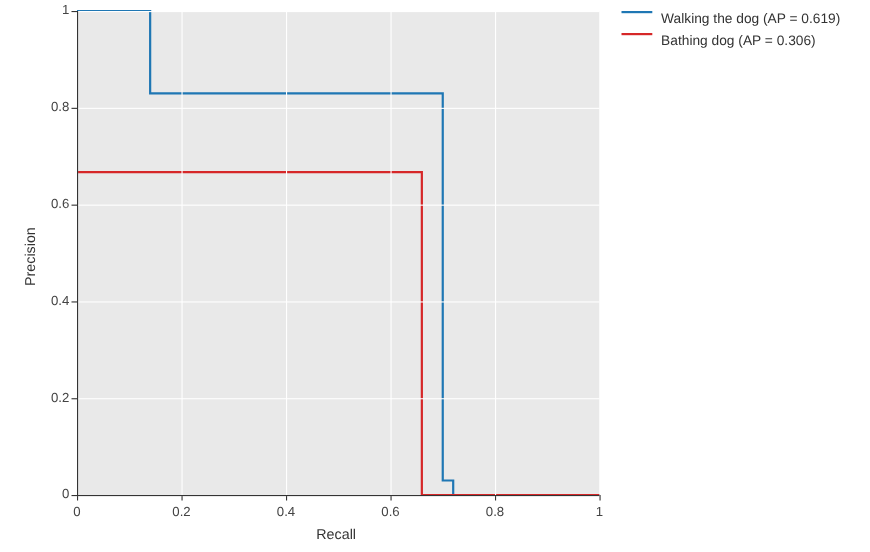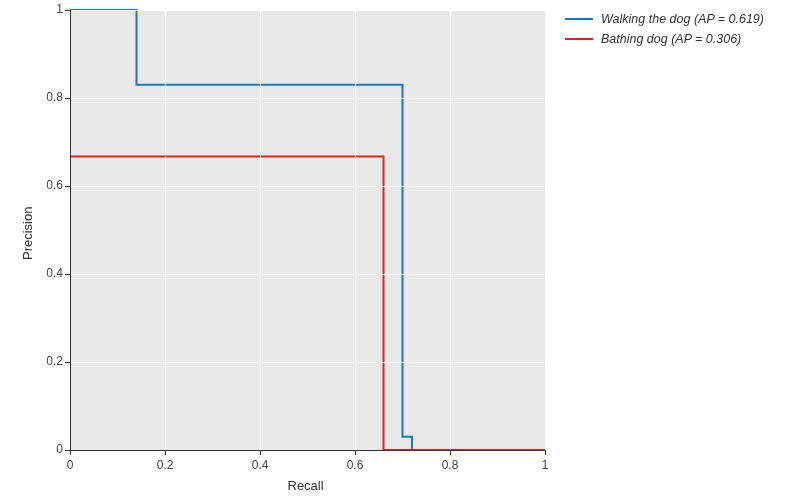--- a/index.html
+++ b/index.html
@@ -50,24 +50,23 @@
     position: absolute;
     overflow: visible;
   }
   .legend {
     position: absolute;
     font-size: 12.5px;
     color: #333;
   }
   .legend-row {
     display: flex;
-    align-items: center;
+    align-items: flex-start;
     height: 18px;
     margin-bottom: 2px;
-    font-style: italic;
   }
   .legend-swatch {
     width: 28px;
     height: 0;
     border-top: 2px solid;
     margin-right: 8px;
   }
 </style>
 </head>
 <body>

